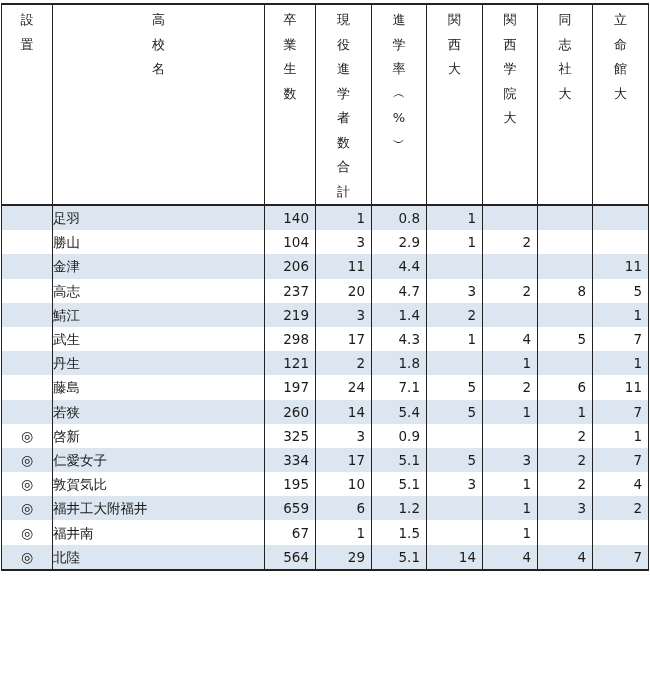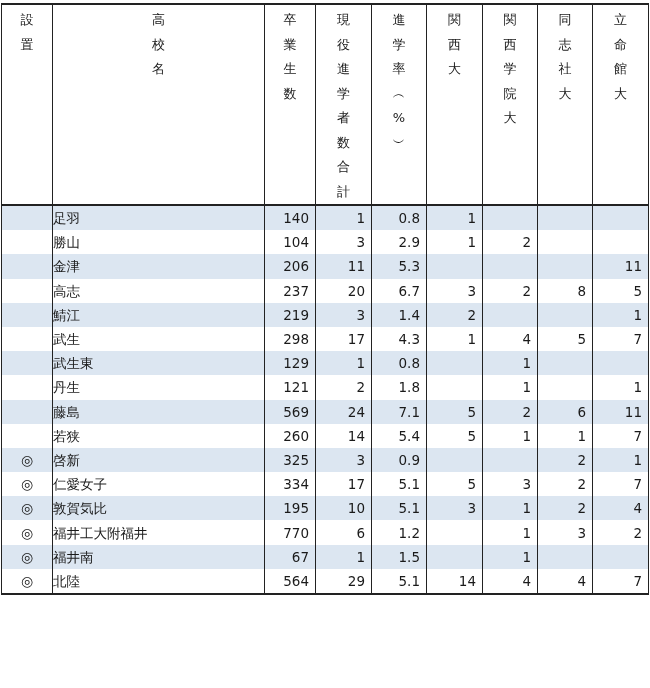--- a/index.html
+++ b/index.html
@@ -132,32 +132,32 @@
         <td class="num">1</td>
         <td class="num">2</td>
         <td class="num"></td>
         <td class="num"></td>
       </tr>
       <tr>
         <td class="mark"></td>
         <td class="name">金津</td>
         <td class="num">206</td>
         <td class="num">11</td>
-        <td class="num">5.3</td>
+        <td class="num">4.4</td>
         <td class="num"></td>
         <td class="num"></td>
         <td class="num"></td>
         <td class="num">11</td>
       </tr>
       <tr>
         <td class="mark"></td>
         <td class="name">高志</td>
         <td class="num">237</td>
         <td class="num">20</td>
-        <td class="num">6.7</td>
+        <td class="num">4.7</td>
         <td class="num">3</td>
         <td class="num">2</td>
         <td class="num">8</td>
         <td class="num">5</td>
       </tr>
       <tr>
         <td class="mark"></td>
         <td class="name">鯖江</td>
         <td class="num">219</td>
         <td class="num">3</td>
@@ -173,44 +173,33 @@
         <td class="num">298</td>
         <td class="num">17</td>
         <td class="num">4.3</td>
         <td class="num">1</td>
         <td class="num">4</td>
         <td class="num">5</td>
         <td class="num">7</td>
       </tr>
       <tr>
         <td class="mark"></td>
-        <td class="name">武生東</td>
-        <td class="num">129</td>
-        <td class="num">1</td>
-        <td class="num">0.8</td>
-        <td class="num"></td>
-        <td class="num">1</td>
-        <td class="num"></td>
-        <td class="num"></td>
-      </tr>
-      <tr>
-        <td class="mark"></td>
         <td class="name">丹生</td>
         <td class="num">121</td>
         <td class="num">2</td>
         <td class="num">1.8</td>
         <td class="num"></td>
         <td class="num">1</td>
         <td class="num"></td>
         <td class="num">1</td>
       </tr>
       <tr>
         <td class="mark"></td>
         <td class="name">藤島</td>
-        <td class="num">569</td>
+        <td class="num">197</td>
         <td class="num">24</td>
         <td class="num">7.1</td>
         <td class="num">5</td>
         <td class="num">2</td>
         <td class="num">6</td>
         <td class="num">11</td>
       </tr>
       <tr>
         <td class="mark"></td>
         <td class="name">若狭</td>
@@ -251,21 +240,21 @@
         <td class="num">10</td>
         <td class="num">5.1</td>
         <td class="num">3</td>
         <td class="num">1</td>
         <td class="num">2</td>
         <td class="num">4</td>
       </tr>
       <tr>
         <td class="mark">◎</td>
         <td class="name">福井工大附福井</td>
-        <td class="num">770</td>
+        <td class="num">659</td>
         <td class="num">6</td>
         <td class="num">1.2</td>
         <td class="num"></td>
         <td class="num">1</td>
         <td class="num">3</td>
         <td class="num">2</td>
       </tr>
       <tr>
         <td class="mark">◎</td>
         <td class="name">福井南</td>

